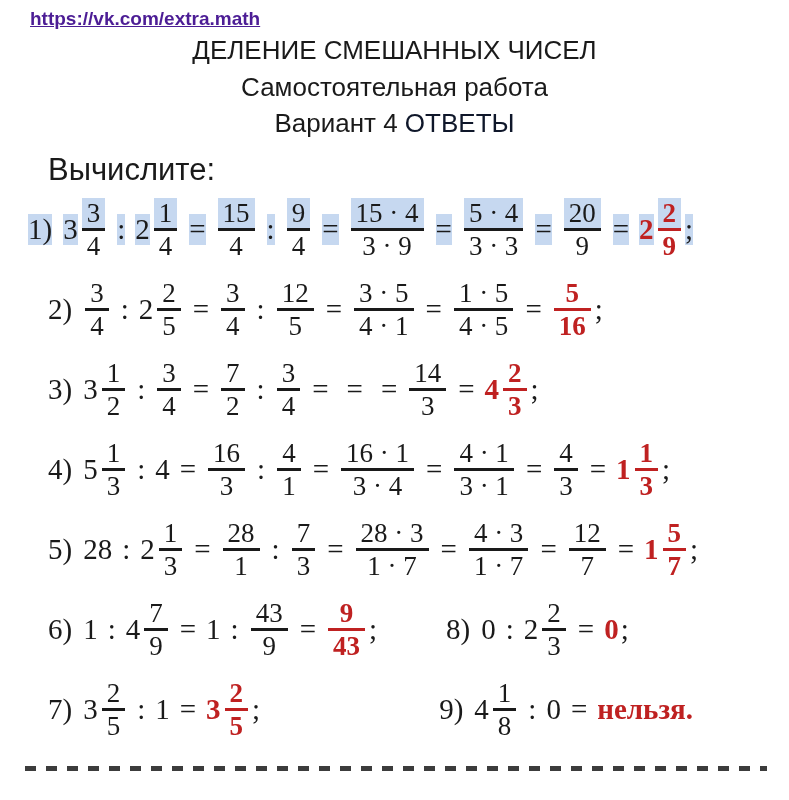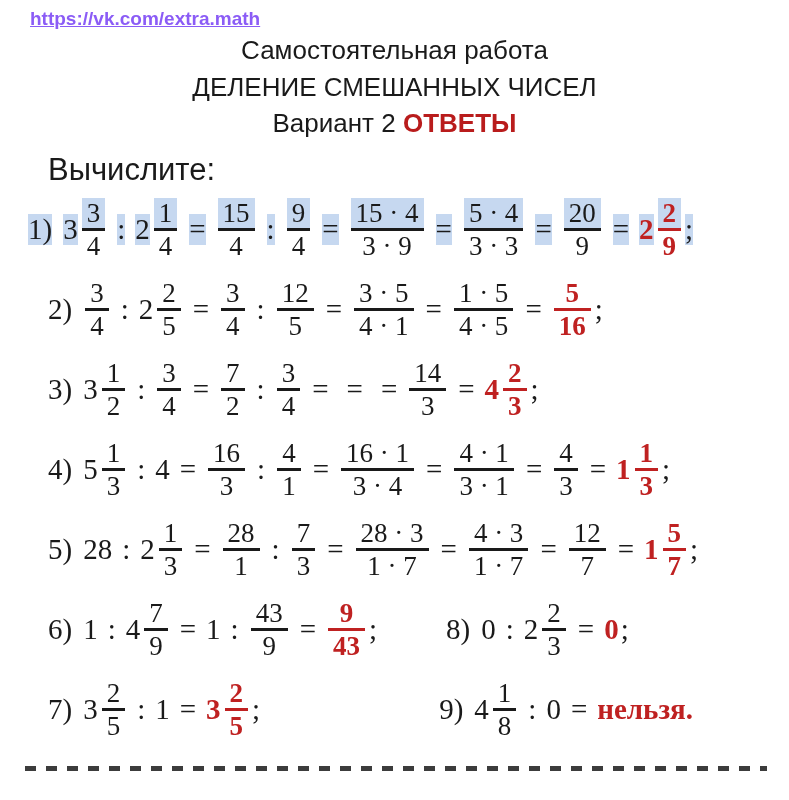--- a/index.html
+++ b/index.html
@@ -13,25 +13,25 @@
     font-family: "Liberation Sans", sans-serif;
     color: #1a1a1a;
     overflow: hidden;
   }
   .url {
     display: inline-block;
     margin: 8px 0 0 30px;
     font-size: 19px;
     font-weight: 700;
     text-decoration: underline;
-    color: #8b5cf6;
+    color: #4c1d95;
   }
   .titles { text-align: center; line-height: 1.25; }
   .title-line { font-size: 26px; margin-top: 4px; font-weight: 500; }
-  .answers-label { color: #b91c1c; font-weight: 700; }
+  .answers-label { color: #0f172a; font-weight: 400; }
   .instruction {
     font-size: 31px;
     font-weight: 500;
     margin: 12px 0 0 48px;
   }
 
   
   .problems { margin-top: 2px; }
   .math-row {
     height: 80px;
@@ -73,23 +73,23 @@
       #3c3c3c 0 11px, transparent 11px 21px);
   }
 </style>
 </head>
 <body>
 
 <div>
   <a class="url" href="#">https://vk.com/extra.math</a>
 
   <div class="titles">
+    <div class="title-line">ДЕЛЕНИЕ СМЕШАННЫХ ЧИСЕЛ</div>
     <div class="title-line">Самостоятельная работа</div>
-    <div class="title-line">ДЕЛЕНИЕ СМЕШАННЫХ ЧИСЕЛ</div>
-    <div class="title-line"><span>Вариант 2 </span><span class="answers-label">ОТВЕТЫ</span></div>
+    <div class="title-line"><span>Вариант 4 </span><span class="answers-label">ОТВЕТЫ</span></div>
   </div>
 
   <div class="instruction">Вычислите:</div>
 
   <div class="problems">
       <div class="math-row first">
         <span class="problem">
           <span class="tok num hl">1)</span>
           <span class="tok txt hl">3</span>
           <span class="frac">

